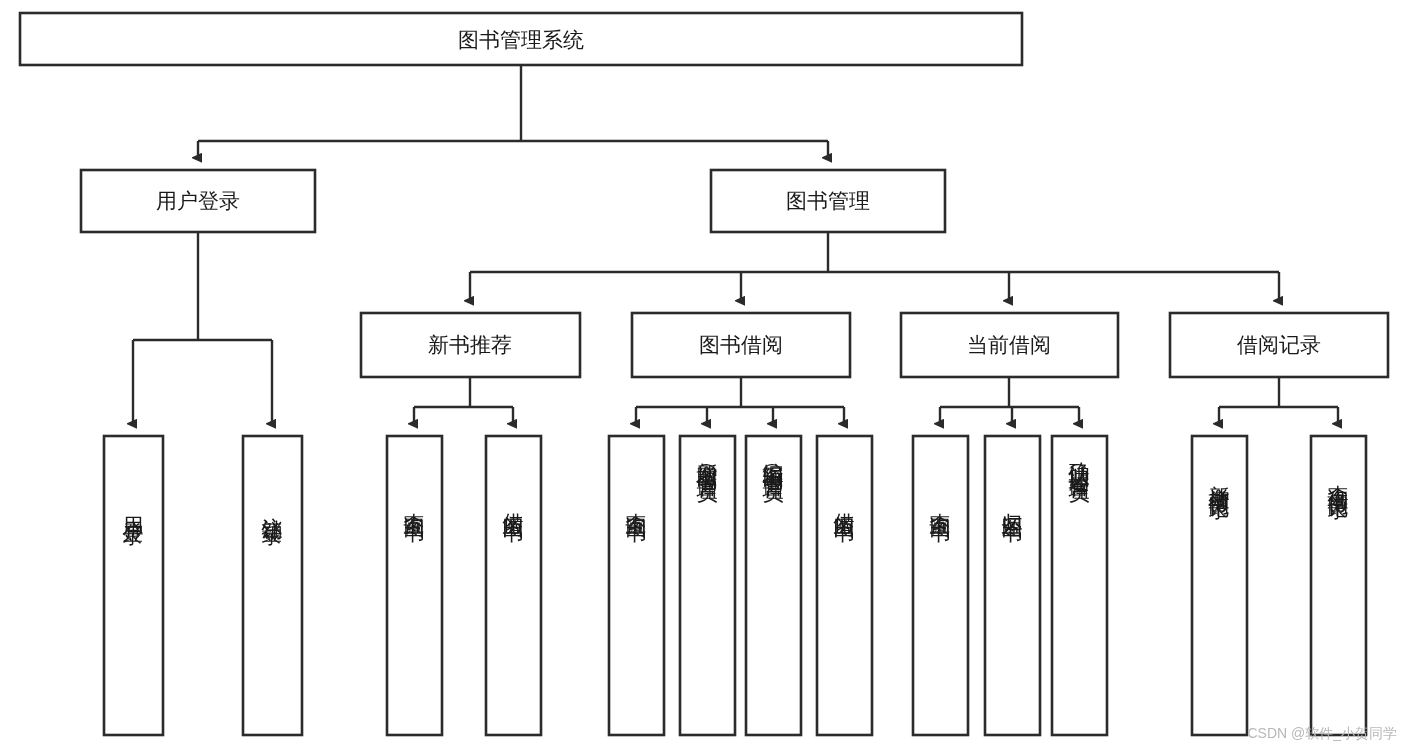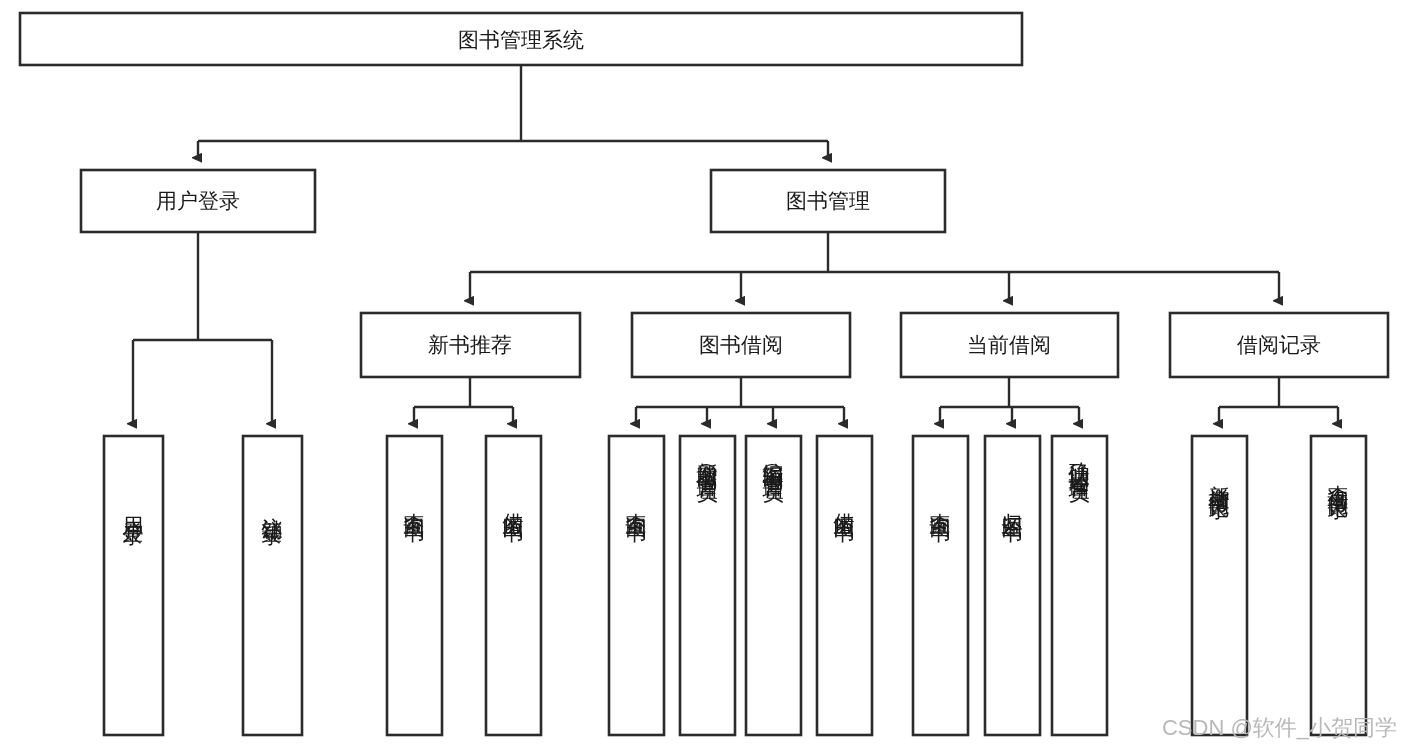--- a/index.html
+++ b/index.html
@@ -58,21 +58,21 @@
     line-height: 1.0;
     color: #1a1a1a;
     letter-spacing: 3px;
     white-space: nowrap;
   }
   .watermark {
     position: absolute;
     right: 8px;
     bottom: 4px;
     font-family: "Liberation Sans", "DejaVu Sans", sans-serif;
-    font-size: 22px;
+    font-size: 14px;
     color: #b8b8b8;
     white-space: nowrap;
     user-select: none;
   }
 </style>
 </head>
 <body>
 
 <div id="diagram-root">
 

